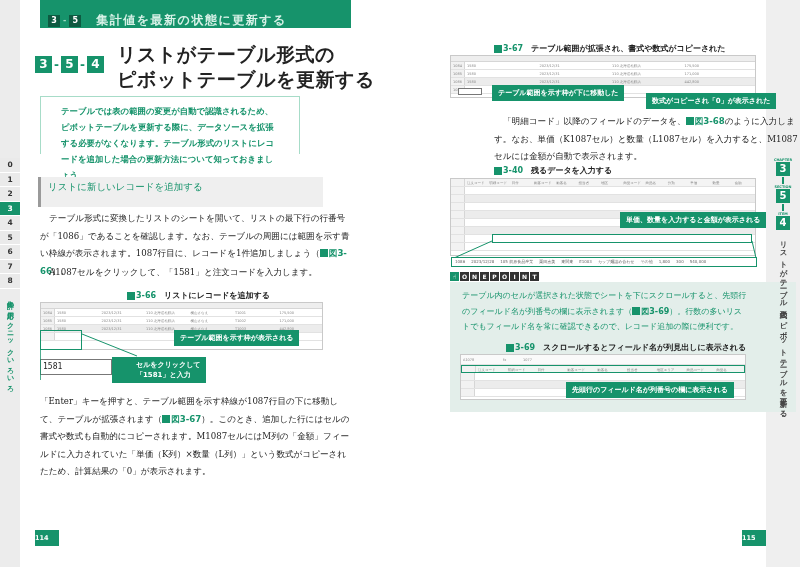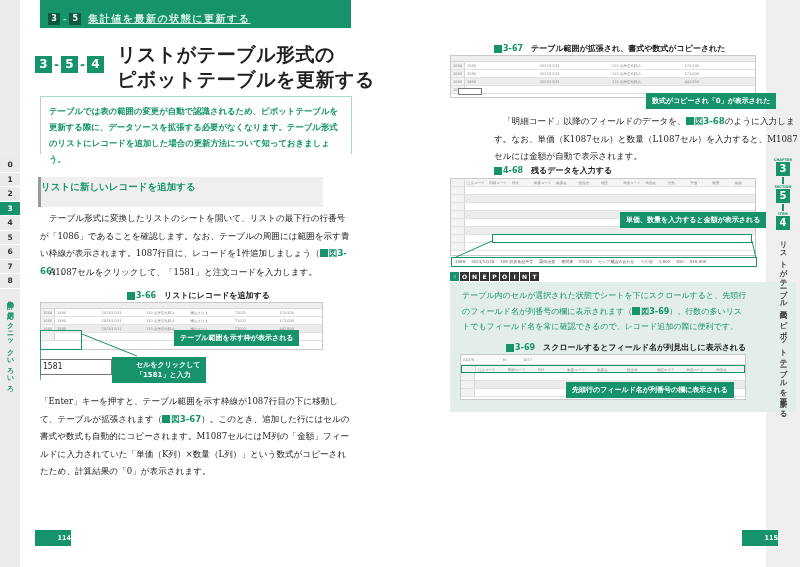--- a/index.html
+++ b/index.html
@@ -8,37 +8,37 @@
   .page { position: absolute; top: 0; height: 567px; background: #ffffff; }
   .page-left { left: 20px; width: 380px; }
   .page-right { left: 400px; width: 366px; }
   .gutter-right { position: absolute; left: 766px; top: 0; width: 34px; height: 567px; background: #efefef; }
 
   
   .banner { position: absolute; left: 40px; top: 0; width: 311px; height: 28px; background: #16936b; }
   .banner .crumb { position: absolute; left: 8px; top: 12px; display: flex; align-items: center; gap: 3px; }
   .banner .sq { width: 12px; height: 12px; background: #0d5a41; color: #fff; font-size: 8px; font-weight: bold; text-align: center; line-height: 12px; }
   .banner .dash { color: #9fd9c3; font-size: 8px; font-weight: bold; }
-  .banner .ttl { color: #d7f1e7; font-size: 10px; font-weight: bold; letter-spacing: 1.5px; margin-left: 4px; text-decoration: underline; }
+  .banner .ttl { color: #d7f1e7; font-size: 12px; font-weight: bold; letter-spacing: 1.5px; margin-left: 12px; }
 
   
   .sec-num { position: absolute; left: 35px; top: 56px; display: flex; align-items: center; gap: 2px; }
   .sec-num .box { width: 17px; height: 17px; background: #16936b; color: #fff; font-weight: bold; font-size: 12px; text-align: center; line-height: 17px; }
   .sec-num .dash { color: #16936b; font-weight: bold; font-size: 12px; }
   .sec-title { position: absolute; left: 117px; top: 42px; font-size: 19px; font-weight: bold; line-height: 25px; color: #222; letter-spacing: 0.5px; }
 
-  .lead { position: absolute; left: 40px; top: 96px; width: 312px; height: 58px; border: 1px solid #a7dcc8; border-bottom: none; padding: 6px 8px; font-size: 8.4px; line-height: 16px; color: #16936b; font-weight: bold; }
+  .lead { position: absolute; left: 40px; top: 96px; width: 260px; height: 58px; border: 1px solid #a7dcc8; border-bottom: none; padding: 6px 20px; font-size: 8.4px; line-height: 16px; color: #16936b; font-weight: bold; }
 
   
   .tabs { position: absolute; left: 0; top: 158px; width: 20px; }
   .tab { width: 20px; height: 14.5px; background: #eaeaea; border-bottom: 1px solid #fff; font-size: 7.5px; text-align: center; line-height: 14px; color: #333; font-weight: bold; }
   .tab.active { background: #16936b; color: #fff; }
   .tabs .vlabel { writing-mode: vertical-rl; font-size: 7px; color: #16936b; margin: 6px auto 0; letter-spacing: 1px; font-weight: bold; height: 100px; }
 
-  .subhead { position: absolute; left: 38px; top: 177px; width: 285px; height: 30px; background: #efefef; border-left: 3px solid #9a9a9a; font-size: 9.5px; font-weight: bold; color: #16936b; line-height: 19px; }
+  .subhead { position: absolute; left: 38px; top: 177px; width: 285px; height: 30px; background: #efefef; border-left: 3px solid #9a9a9a; padding-left: 7px; font-size: 9.5px; font-weight: normal; color: #16936b; line-height: 19px; }
 
   .body-text { position: absolute; font-family: "DejaVu Serif", serif; font-size: 8.6px; line-height: 17.5px; color: #222; }
   .figref { color: #16936b; font-weight: bold; font-family: "DejaVu Sans", sans-serif; }
   .figicon { display: inline-block; width: 8px; height: 8px; background: #16936b; margin-right: 1px; vertical-align: -1px; }
 
   .fig-cap { position: absolute; font-size: 8px; font-weight: bold; color: #222; display: flex; align-items: center; padding-left: 44px; }
   .fig-cap .num { color: #16936b; margin-right: 8px; }
 
   
   .sheet { position: absolute; background: #fff; border: 1px solid #c9c9c9; overflow: hidden; }
@@ -51,21 +51,21 @@
   .callout { position: absolute; background: #16936b; color: #fff; font-size: 7px; font-weight: bold; padding: 3px 6px; line-height: 10px; white-space: nowrap; }
   .hl-box { position: absolute; border: 1.5px solid #16936b; }
   .cell-input { position: absolute; background: #fff; border: 1px solid #777; font-family: "DejaVu Sans Mono", monospace; font-size: 8px; padding-left: 2px; line-height: 14px; color: #222; }
 
   .onepoint-head { position: absolute; left: 450px; top: 272px; display: flex; gap: 1px; }
   .onepoint-head span { width: 9px; height: 9px; background: #333; color: #fff; font-size: 6px; font-weight: bold; text-align: center; line-height: 9px; }
   .onepoint-head span.lead-ic { background: #16936b; }
   .onepoint { position: absolute; left: 450px; top: 282px; width: 346px; height: 130px; background: #e3eeea; }
   .onepoint .txt { position: absolute; left: 12px; top: 6px; width: 288px; font-size: 8px; line-height: 15.5px; color: #16936b; }
 
-  .pagenum { position: absolute; top: 530px; width: 36px; height: 16px; background: #16936b; color: #fff; font-size: 6.5px; font-weight: bold; text-align: right; line-height: 16px; }
+  .pagenum { position: absolute; top: 530px; width: 24px; height: 16px; background: #16936b; color: #fff; font-size: 6.5px; font-weight: bold; text-align: left; line-height: 16px; }
 
   .side-right { position: absolute; left: 772px; top: 158px; width: 22px; display: flex; flex-direction: column; align-items: center; }
   .side-right .lbl { font-size: 3.5px; color: #16936b; font-weight: bold; }
   .side-right .nb { width: 14px; height: 14px; background: #16936b; color: #fff; font-size: 10px; font-weight: bold; text-align: center; line-height: 14px; }
   .side-right .bar { width: 1.5px; height: 7px; background: #16936b; margin: 1px 0; }
   .side-right .vt { writing-mode: vertical-rl; font-size: 7.5px; color: #444; margin-top: 6px; letter-spacing: 1px; font-weight: bold; }
 </style>
 </head>
 <body>
 
@@ -201,29 +201,30 @@
         <span class="c">2023/12/31</span>
         <span class="c">110 北海道札幌店</span>
         <span class="c">442,800</span>
       </div>
     <div class="row">
         <span class="rn">1087</span>
         <span class="c">1581</span>
       </div>
   </div>
   <div class="cell-input" style="left:458px; top:88px; width:24px; height:7px;"></div>
+  <div class="callout" style="left:492px; top:85px;">テーブル範囲を示す枠が下に移動した</div>
   <div class="callout" style="left:646px; top:93px;">数式がコピーされ「0」が表示された</div>
 
   <div class="body-text" style="left:450px; top:113px; width:306px; text-indent:9px;margin-left:44px;">
     <span>「明細コード」以降のフィールドのデータを、</span><span class="figref"><span class="figicon"></span><span>図3-68</span></span><span>のように入力します。なお、単価（K1087セル）と数量（L1087セル）を入力すると、M1087セルには金額が自動で表示されます。</span>
   </div>
 
   <div class="fig-cap" style="left:450px; top:165px;">
     <span class="figicon"></span>
-    <span class="num">4-68</span>
+    <span class="num">3-40</span>
     <span>残るデータを入力する</span>
   </div>
   <div class="sheet" style="left:450px; top:178px; width:306px; height:78px;">
     <div class="row" style="background:#f4f4f4;">
       <span class="rn"></span>
       <span class="c">注文コード</span>
       <span class="c">明細コード</span>
       <span class="c">日付</span>
       <span class="c">顧客コード</span>
       <span class="c">顧客名</span>

